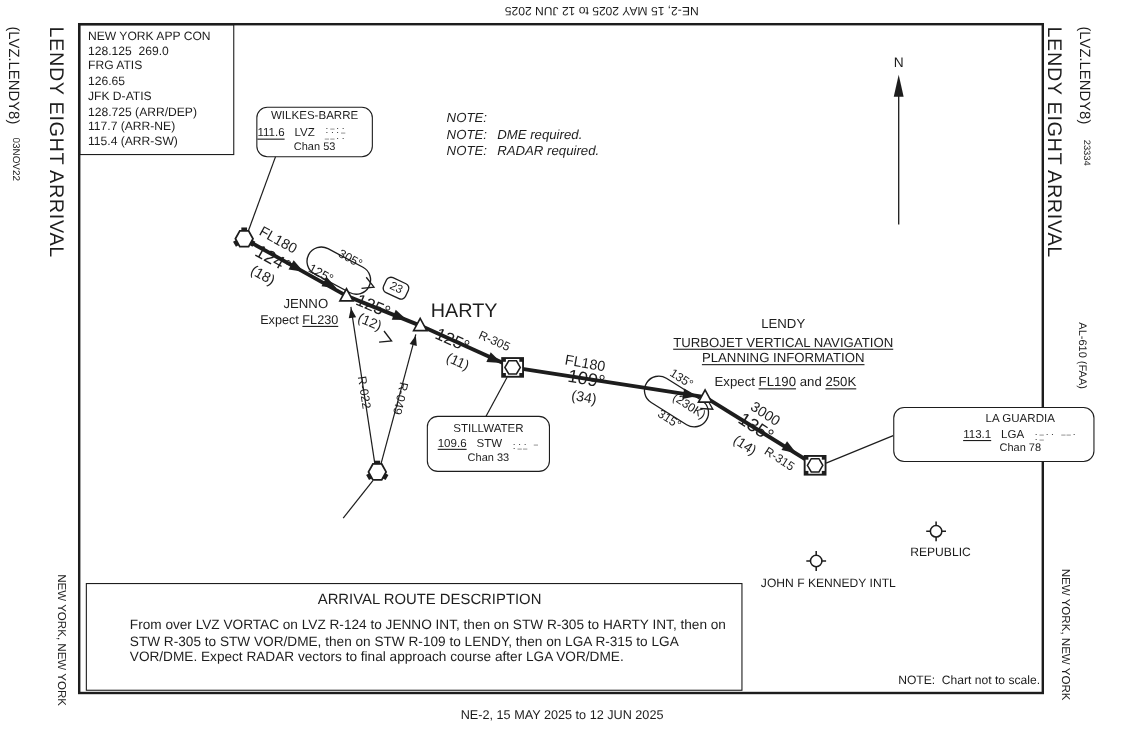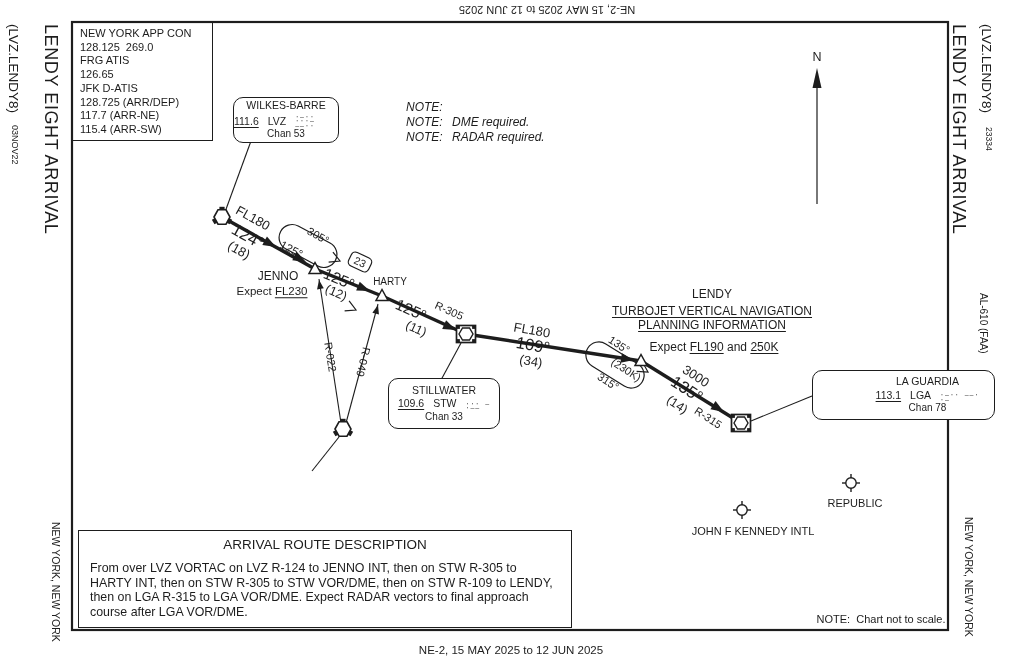--- a/index.html
+++ b/index.html
@@ -258,21 +258,21 @@
           <span style="display:block">·–</span>
         </span>
     </div>
     <div style="font-size:10px;">Chan 78</div>
   </div>
 
   <div class="lbl" style="left:278px;top:276px;font-size:12px;">JENNO</div>
   <div class="lbl" style="left:272px;top:292px;font-size:11.5px;">
     <span>Expect</span>&nbsp;<span class="u">FL230</span>
   </div>
-  <div class="lbl" style="left:390px;top:282px;font-size:10px;">HARTY</div>
+  <div class="lbl" style="left:422px;top:282px;font-size:18px;">HARTY</div>
 
   <div class="lbl" style="left:712px;top:294px;font-size:12px;">LENDY</div>
   <div class="lbl u" style="left:712px;top:311px;font-size:12px;">TURBOJET VERTICAL NAVIGATION</div>
   <div class="lbl u" style="left:712px;top:325px;font-size:12px;">PLANNING INFORMATION</div>
   <div class="lbl" style="left:714px;top:347px;font-size:12px;">
     <span>Expect</span>&nbsp;<span class="u">FL190</span>&nbsp;<span>and</span>&nbsp;<span class="u">250K</span>
   </div>
 
   <div class="lbl" style="left:253px;top:218px;font-size:13px;transform:translate(-50%,-50%) rotate(29deg);">FL180</div>
   <div class="lbl" style="left:248px;top:236px;font-size:16.5px;transform:translate(-50%,-50%) rotate(29deg);">124°</div>
@@ -301,20 +301,20 @@
   <div class="lbl" style="left:687px;top:389px;font-size:16.5px;transform:translate(-50%,-50%) rotate(33deg);">135°</div>
   <div class="lbl" style="left:677px;top:405px;font-size:12.5px;transform:translate(-50%,-50%) rotate(33deg);">(14)</div>
   <div class="lbl" style="left:708px;top:418px;font-size:11px;transform:translate(-50%,-50%) rotate(33deg);">R-315</div>
 
   <div class="lbl" style="left:330px;top:357px;font-size:11px;transform:translate(-50%,-50%) rotate(81deg);">R-022</div>
   <div class="lbl" style="left:363px;top:362px;font-size:11px;transform:translate(-50%,-50%) rotate(103deg);">R-049</div>
 
   <div class="lbl" style="left:753px;top:531px;font-size:11px;">JOHN F KENNEDY INTL</div>
   <div class="lbl" style="left:855px;top:503px;font-size:11px;">REPUBLIC</div>
 
-  <div style="position:absolute;left:78px;top:530px;width:494px;height:98px;border:1.6px solid #1d1d1d;box-sizing:border-box;">
+  <div style="position:absolute;left:78px;top:530px;width:597px;height:98px;border:1.6px solid #1d1d1d;box-sizing:border-box;padding-left:28px;">
     <div style="text-align:center;margin-top:6px;font-size:13.5px;">ARRIVAL ROUTE DESCRIPTION</div>
     <div style="margin:9px 12px 16px 11px;font-size:12.4px;line-height:14.6px;">From over LVZ VORTAC on LVZ R-124 to JENNO INT, then on STW R-305 to HARTY INT, then on STW R-305 to STW VOR/DME, then on STW R-109 to LENDY, then on LGA R-315 to LGA VOR/DME. Expect RADAR vectors to final approach course after LGA VOR/DME.</div>
   </div>
 
   <div class="lbl pre" style="left:881px;top:619px;font-size:11px;">NOTE:  Chart not to scale.</div>
 
 </div>
 
 </body></html>

